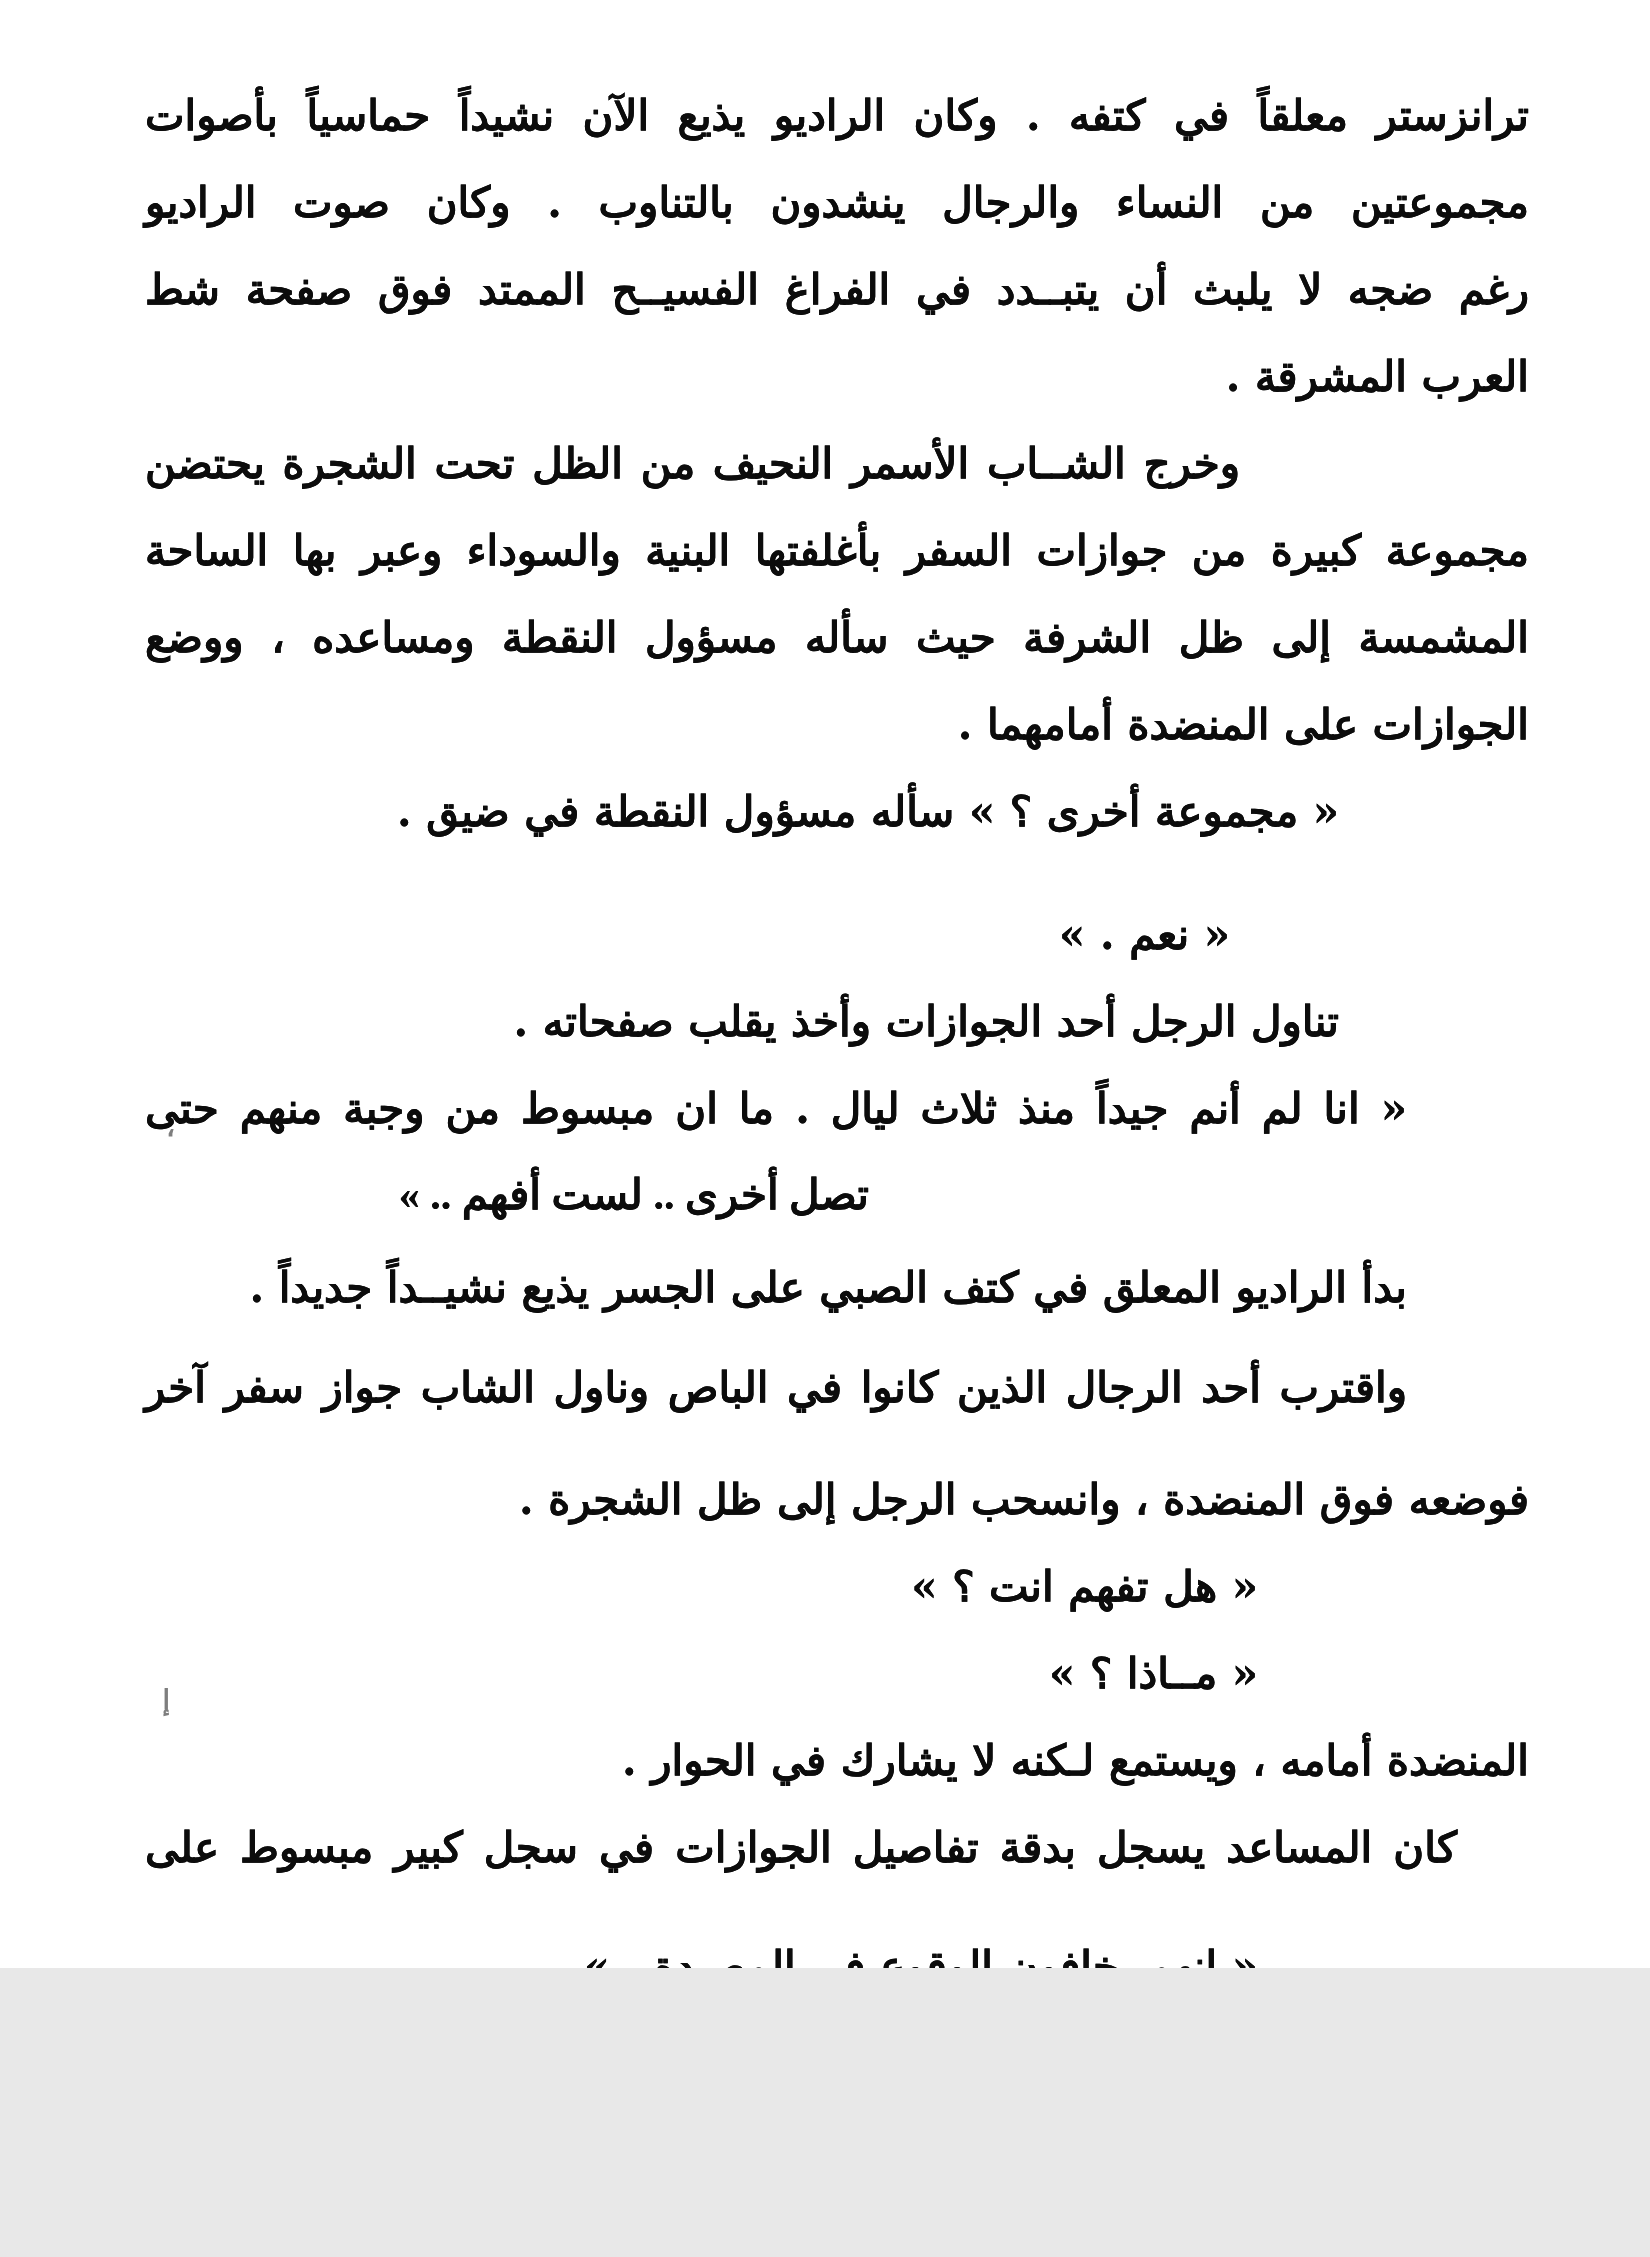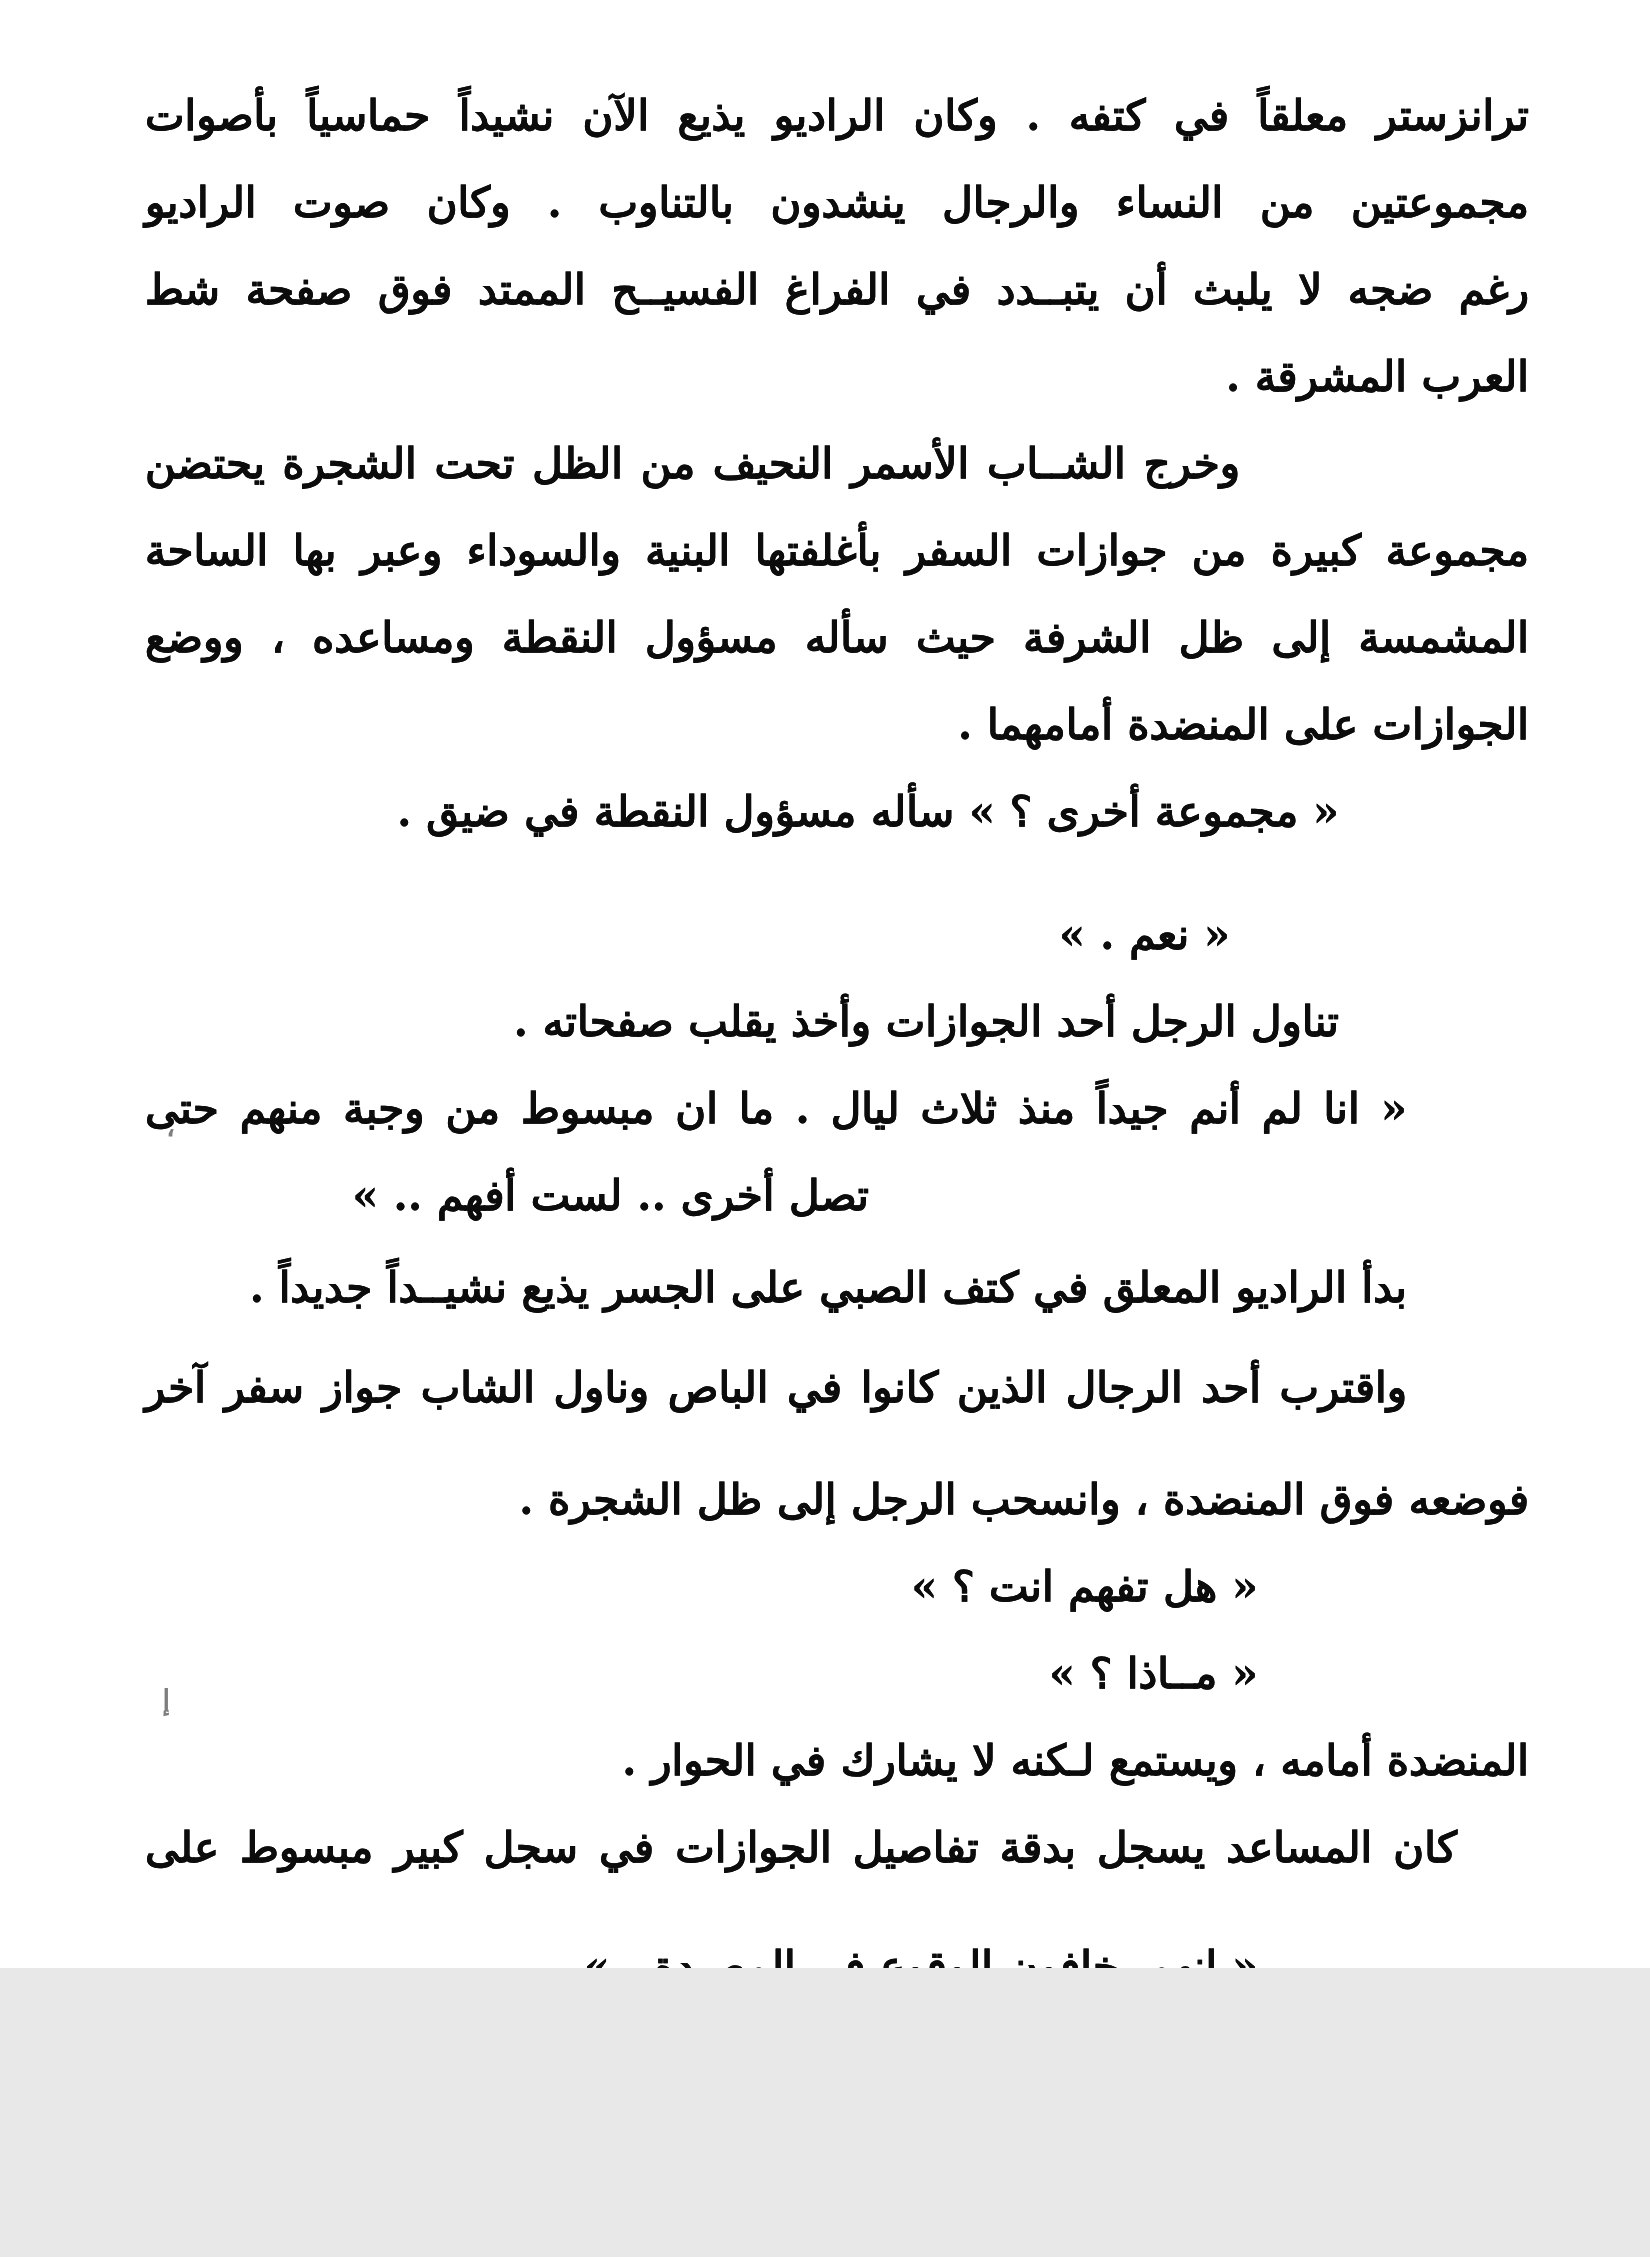--- a/index.html
+++ b/index.html
@@ -35,21 +35,21 @@
   }
   
   .j   { text-align: justify; text-align-last: justify; }
   
   .i80  { padding-right: 72px;  }
   .i135 { padding-right: 122px; }
   .i210 { padding-right: 190px; }
   .i300 { padding-right: 271px; }
   .i320 { padding-right: 289px; }
   .i330 { padding-right: 299px; }
-  .i730 { padding-right: 660px; }
+  .i730 { padding-right: 660px; font-family: Liberation Serif, serif; }
   
   .mt5  { margin-top: 4.5px;  }
   .mt8  { margin-top: 7.2px;  }
   .mt15 { margin-top: 13.6px; }
   .mt28 { margin-top: 25px; }
   .mt35 { margin-top: 32px; }
   .mt40 { margin-top: 36px; }
   .page-number {
     position: absolute;
     top: 2088px;

